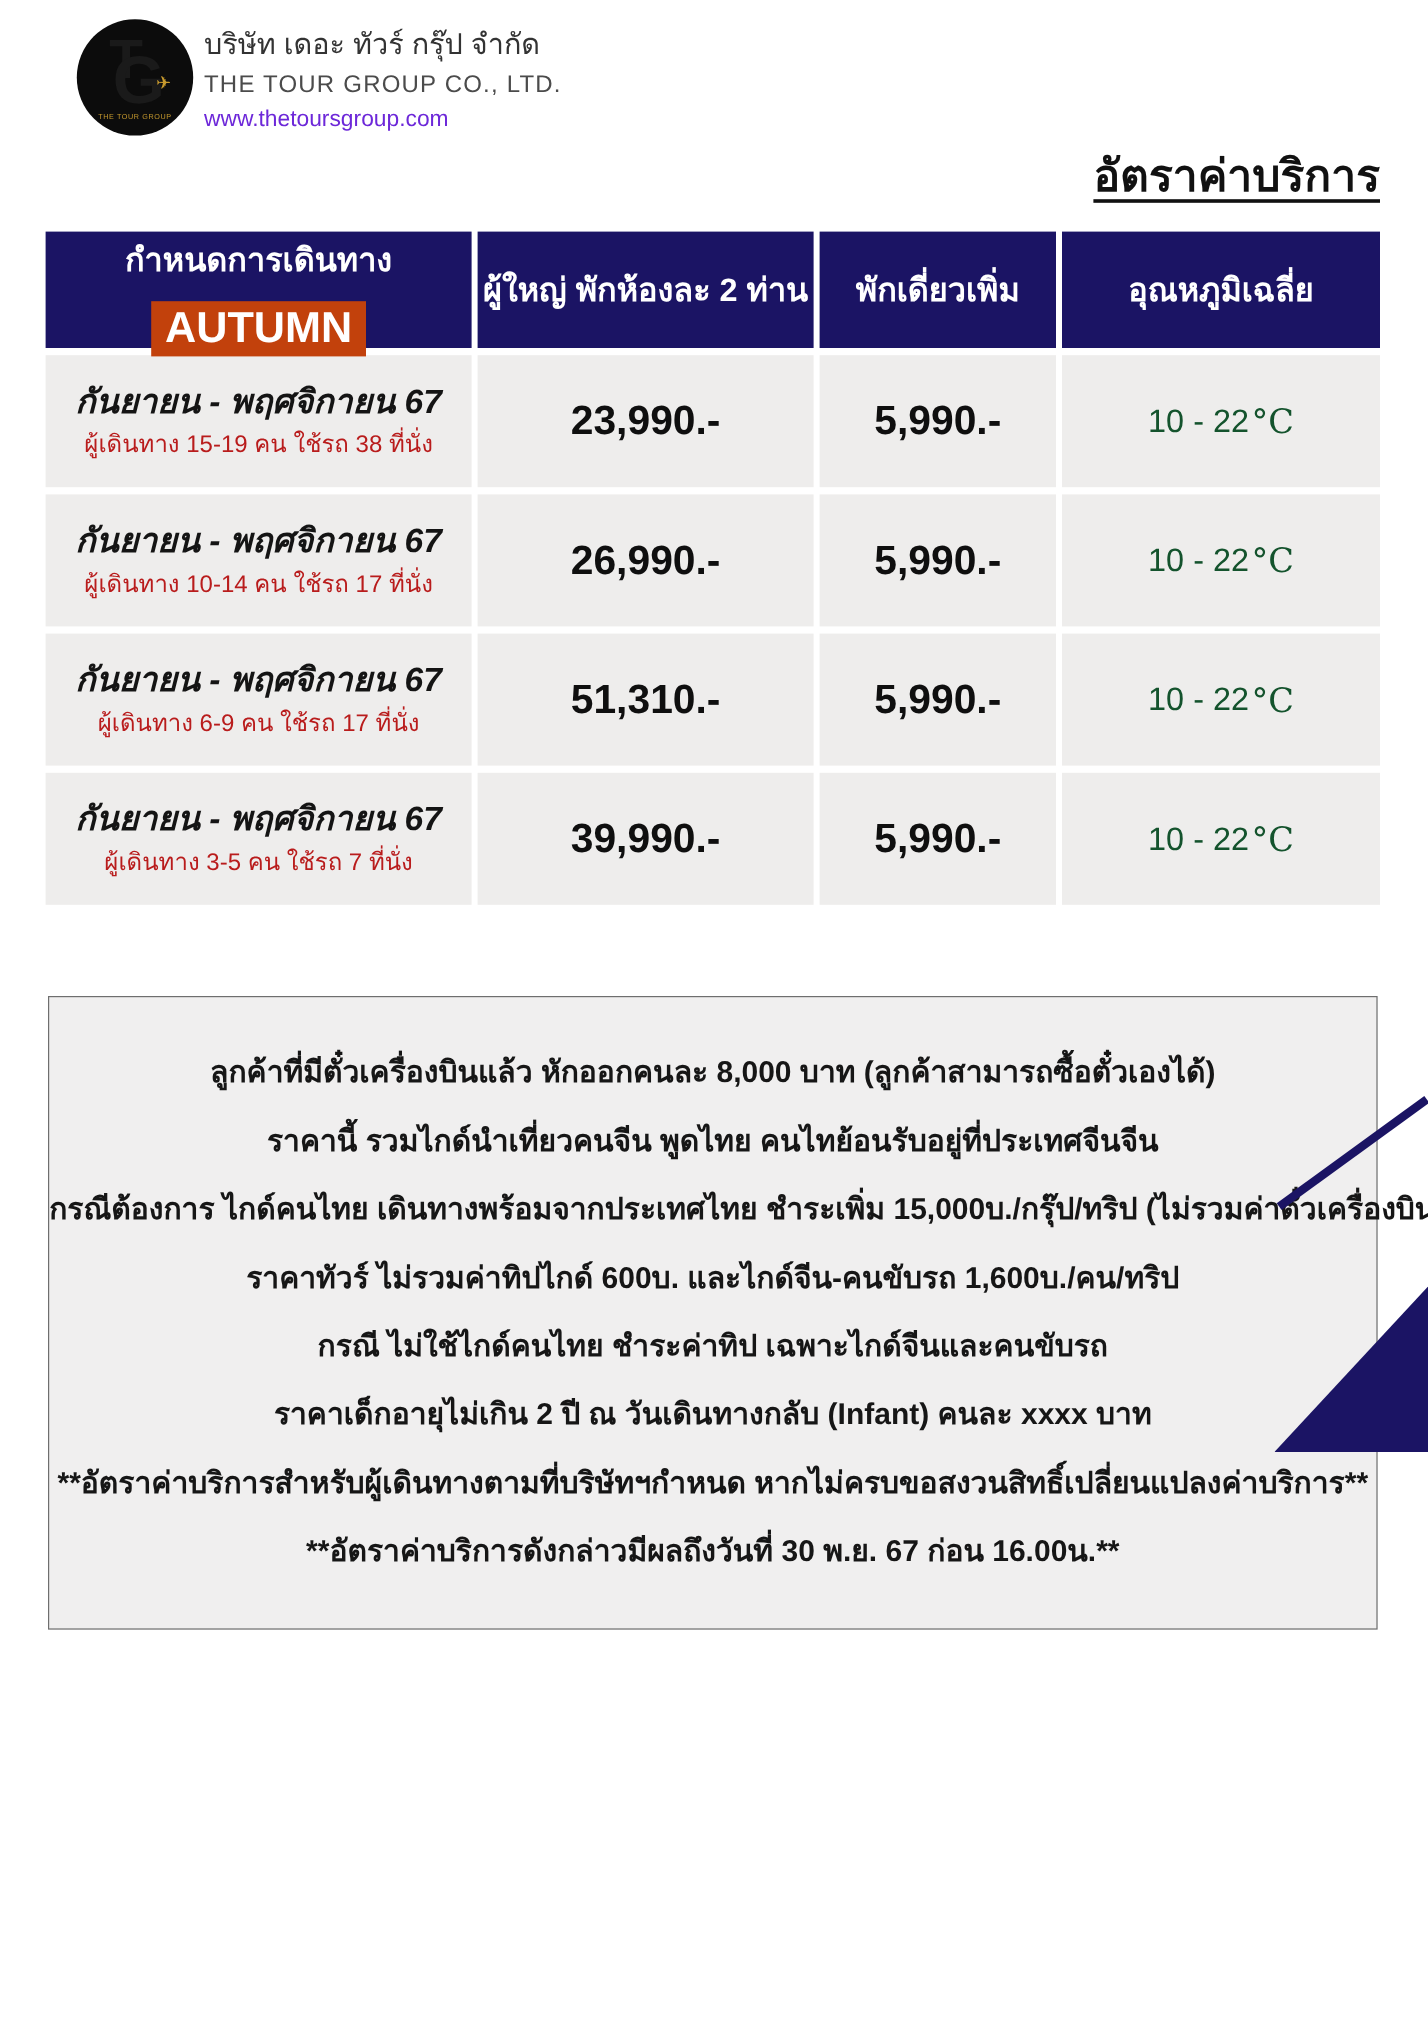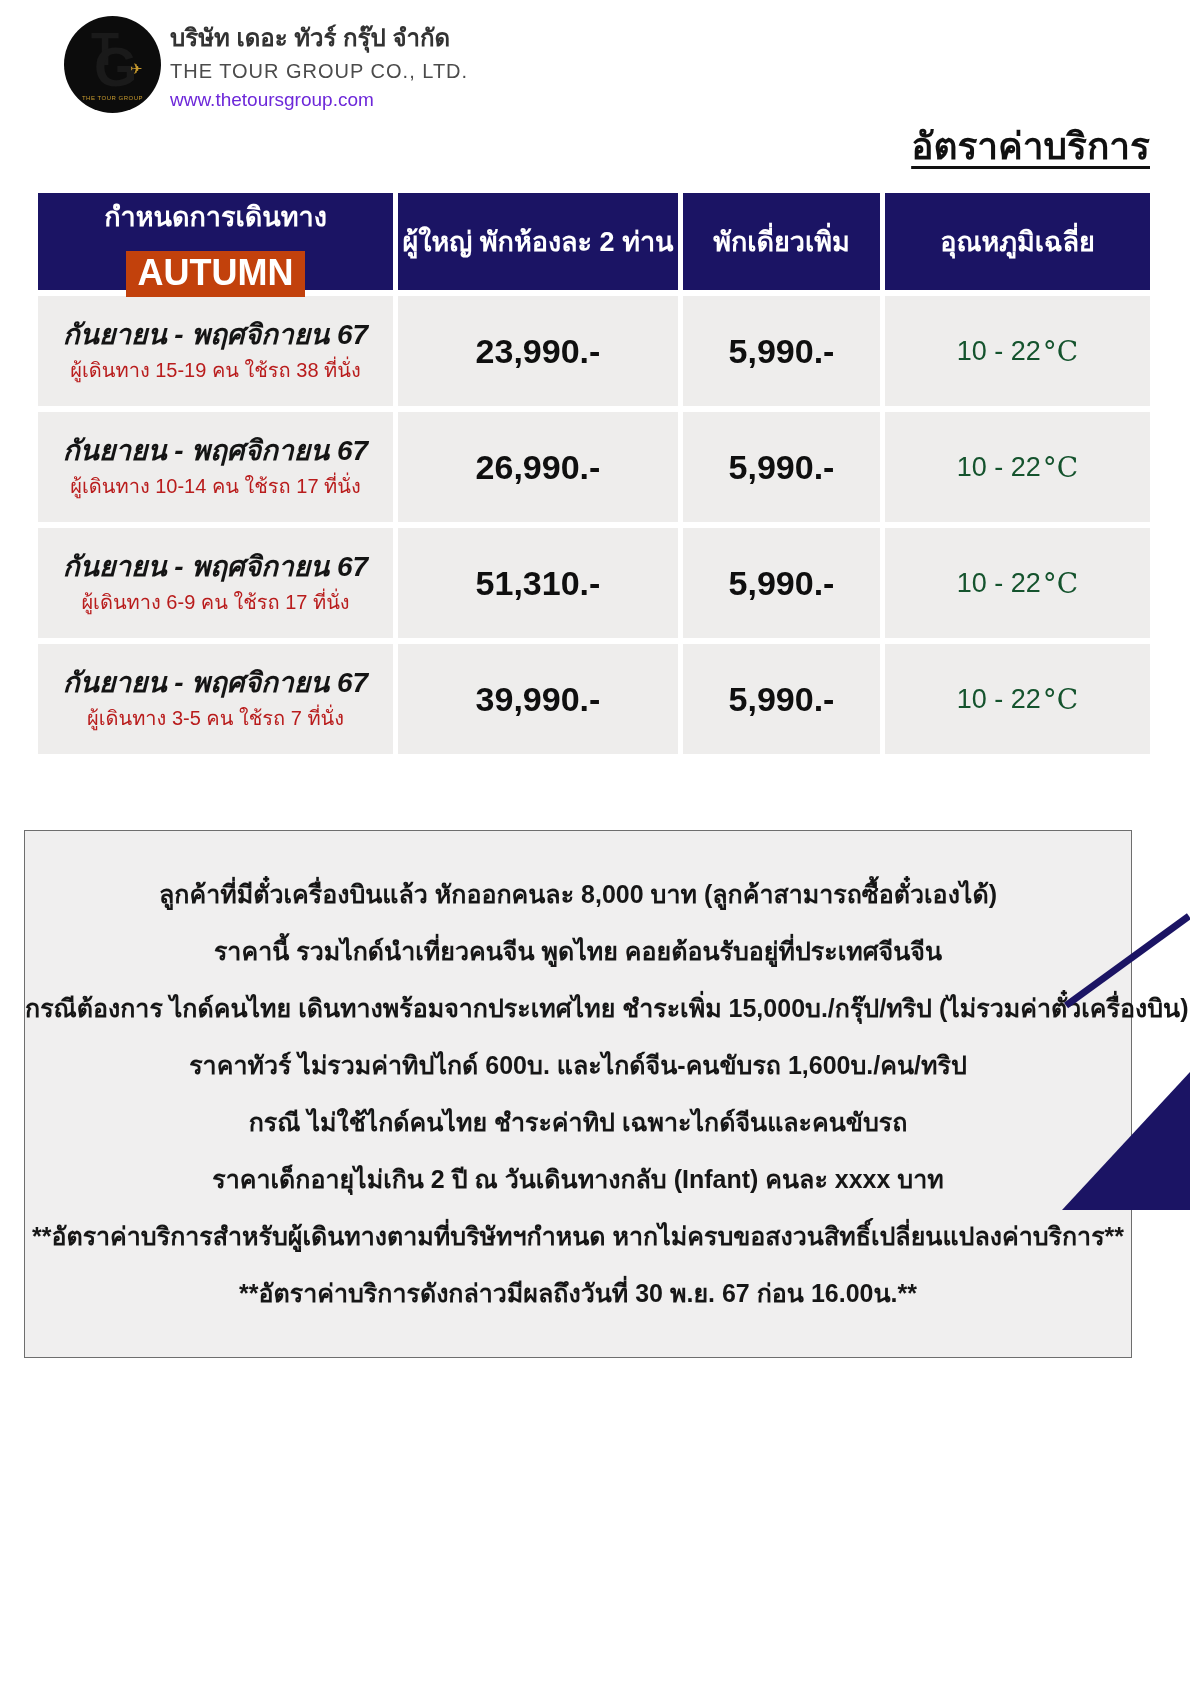--- a/index.html
+++ b/index.html
@@ -11,21 +11,21 @@
   .logo-circle{
     position:absolute;left:64px;top:16px;width:97px;height:97px;border-radius:50%;
     background:#0c0c0c;overflow:hidden;
   }
   .logo-t{position:absolute;left:27px;top:6px;font-size:46px;font-weight:700;}
   .logo-g{position:absolute;left:30px;top:18px;font-size:56px;font-weight:700;}
   .logo-plane{position:absolute;left:66px;top:44px;font-size:15px;color:#c79a2e;}
   .logo-sub{position:absolute;left:0;bottom:12px;width:100%;text-align:center;
     font-size:6px;letter-spacing:.5px;color:#c79a2e;}
   .company{position:absolute;left:170px;top:26px;line-height:1.0;}
-  .company .th{font-size:24px;font-weight:700;color:#333333;margin-bottom:11px;}
+  .company .th{font-size:24px;font-weight:400;color:#333333;margin-bottom:11px;}
   .company .en{font-size:20px;color:#4b4b4b;margin-bottom:9px;letter-spacing:1px;}
   .company .web{font-size:19px;color:#6d28d9;}
   
   .page-title{
     position:absolute;left:38px;top:116px;width:1112px;text-align:right;
     font-size:37px;font-weight:700;color:#111;
     text-decoration:underline;text-decoration-thickness:3px;text-underline-offset:7px;
   }
   
   .price-table{
@@ -47,21 +47,21 @@
     background:#eeedec;display:flex;flex-direction:column;
     align-items:center;justify-content:center;text-align:center;
   }
   .date{font-size:28px;font-weight:600;color:#141414;line-height:1.35;font-style:italic;}
   .detail{font-size:20px;font-weight:500;color:#b91c1c;margin-top:1px;}
   .price{font-size:34px;font-weight:600;color:#0f0f0f;}
   .temp{font-size:27px;font-weight:500;color:#14532d;flex-direction:row;gap:2px;}
   .temp .unit{font-family:"DejaVu Serif",serif;font-size:28px;}
   
   .notes-box{
-    position:absolute;left:24px;top:830px;width:1108px;height:528px;
+    position:absolute;left:40px;top:830px;width:1108px;height:528px;
     background:#f0efef;border:1px solid #6e6e6e;box-sizing:border-box;
     display:flex;flex-direction:column;justify-content:center;gap:0;
   }
   .note-line{
     text-align:center;font-size:25px;font-weight:600;color:#161616;
     line-height:57px;white-space:nowrap;
   }
   
   .deco-line{
     position:absolute;left:1066px;top:1002px;width:152px;height:7px;
@@ -142,21 +142,21 @@
     <div class="cell price">5,990.-</div>
     <div class="cell temp">
       <span>10 - 22</span>
       <span class="unit">°C</span>
     </div>
 
   </div>
 
   <div class="notes-box">
     <div class="note-line">ลูกค้าที่มีตั๋วเครื่องบินแล้ว หักออกคนละ 8,000 บาท (ลูกค้าสามารถซื้อตั๋วเองได้)</div>
-    <div class="note-line">ราคานี้ รวมไกด์นำเที่ยวคนจีน พูดไทย คอยต้อนรับอยู่ที่ประเทศจีนจีน</div>
+    <div class="note-line">ราคานี้ รวมไกด์นำเที่ยวคนจีน พูดไทย คนไทย้อนรับอยู่ที่ประเทศจีนจีน</div>
     <div class="note-line">กรณีต้องการ ไกด์คนไทย เดินทางพร้อมจากประเทศไทย ชำระเพิ่ม 15,000บ./กรุ๊ป/ทริป (ไม่รวมค่าตั๋วเครื่องบิน)</div>
     <div class="note-line">ราคาทัวร์ ไม่รวมค่าทิปไกด์ 600บ. และไกด์จีน-คนขับรถ 1,600บ./คน/ทริป</div>
     <div class="note-line">กรณี ไม่ใช้ไกด์คนไทย ชำระค่าทิป เฉพาะไกด์จีนและคนขับรถ</div>
     <div class="note-line">ราคาเด็กอายุไม่เกิน 2 ปี ณ วันเดินทางกลับ (Infant) คนละ xxxx บาท</div>
     <div class="note-line">**อัตราค่าบริการสำหรับผู้เดินทางตามที่บริษัทฯกำหนด หากไม่ครบขอสงวนสิทธิ์เปลี่ยนแปลงค่าบริการ**</div>
     <div class="note-line">**อัตราค่าบริการดังกล่าวมีผลถึงวันที่ 30 พ.ย. 67 ก่อน 16.00น.**</div>
   </div>
 
   <div class="deco-line"></div>
   <div class="deco-triangle"></div>

